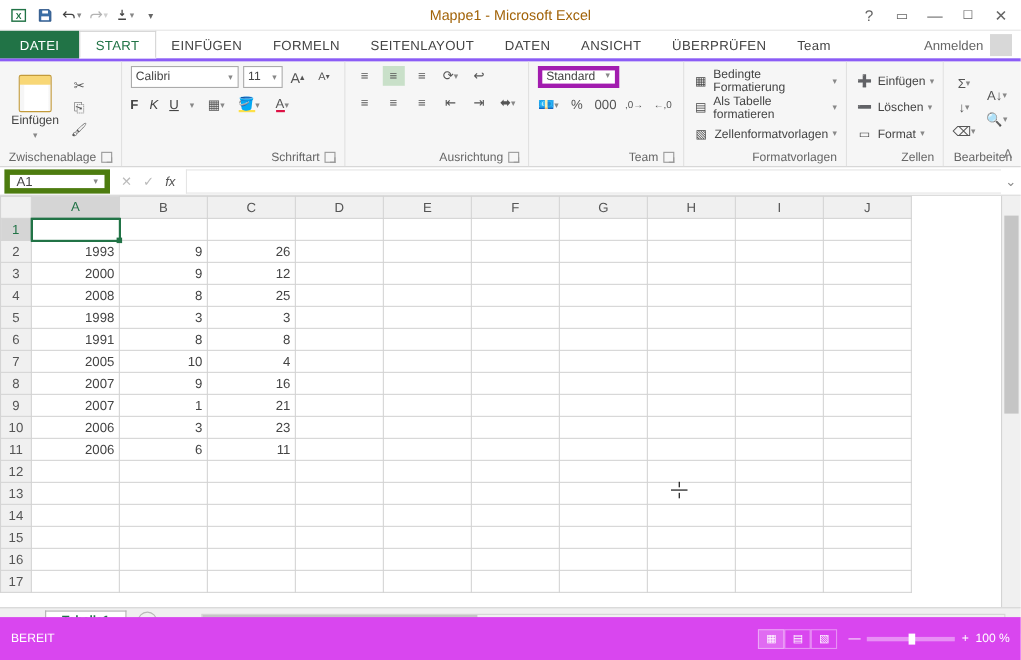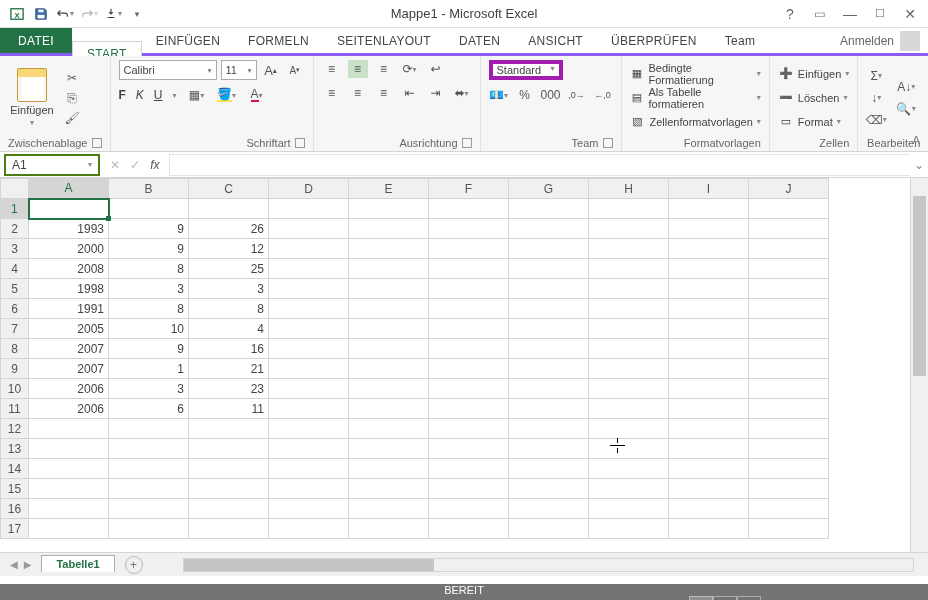--- a/index.html
+++ b/index.html
@@ -1,46 +1,46 @@
 <!DOCTYPE html>
 <html><head>
 <meta charset="utf-8">
 <style>
 * { margin:0; padding:0; box-sizing:border-box; font-family:"Segoe UI",Tahoma,sans-serif; }
 body { width:928px; height:600px; background:#fff; overflow:hidden; font-size:12px; color:#444; position:relative; }
 .titlebar { height:28px; background:#fff; display:flex; align-items:center; border-bottom:1px solid #e1e1e1; }
 .qat { display:flex; align-items:center; gap:2px; padding-left:6px; }
 .qat-btn { width:22px; height:22px; display:flex; align-items:center; justify-content:center; color:#555; }
 .qat-btn svg { width:14px; height:14px; }
-.title { flex:1; text-align:center; font-size:13px; color:#404040; }
+.title { flex:1; text-align:center; font-size:13px; color:#a16207; }
 .winctrl { display:flex; align-items:center; gap:10px; padding-right:8px; color:#666; }
 .winctrl span { width:20px; text-align:center; font-size:14px; }
 .tabs { height:28px; background:#fff; display:flex; align-items:stretch; border-bottom:3px solid #8b5cf6; }
 .tab { padding:0 14px; display:flex; align-items:center; font-size:12px; color:#444; text-transform:uppercase; letter-spacing:0.3px; }
 .tab.file { background:#217346; color:#fff; padding:0 18px; }
-.tab.active { background:#fff; border:1px solid #d4d4d4; border-bottom:1px solid #fff; color:#217346; position:relative; top:13px; }
+.tab.active { background:#fff; border:1px solid #d4d4d4; border-bottom:1px solid #fff; color:#217346; position:relative; top:0; }
 .signin { margin-left:auto; padding:0 8px; display:flex; align-items:center; gap:6px; color:#666; }
 .signin .avatar { width:20px; height:20px; background:#d8d8d8; }
 .ribbon { height:96px; background:#f6f6f6; border-bottom:1px solid #d4d4d4; display:flex; position:relative; }
 .ribbon .collapse { position:absolute; right:8px; bottom:4px; color:#777; font-size:11px; }
 .group { border-right:1px solid #e1e1e1; padding:4px 8px 2px 8px; display:flex; flex-direction:column; }
 .group-body { flex:1; display:flex; gap:6px; }
 .group-label { text-align:center; font-size:11px; color:#666; padding-top:2px; display:flex; align-items:center; justify-content:flex-end; gap:4px; }
 .group-label .dlg { width:10px; height:10px; border:1px solid #999; display:inline-block; position:relative; }
 .group-label .dlg::after { content:""; position:absolute; right:-1px; bottom:-1px; width:4px; height:4px; border-right:1px solid #999; border-bottom:1px solid #999; }
 .bigbtn { display:flex; flex-direction:column; align-items:center; justify-content:center; width:48px; gap:2px; font-size:11px; color:#444; }
 .stack { display:flex; flex-direction:column; gap:2px; justify-content:center; }
 .smbtn { width:20px; height:18px; display:flex; align-items:center; justify-content:center; color:#555; }
 .fontname { width:98px; height:20px; border:1px solid #ababab; background:#fff; display:flex; align-items:center; padding:0 4px; font-size:11px; justify-content:space-between;gap:44px; }
 .fontsz { width:36px; height:20px; border:1px solid #ababab; background:#fff; display:flex; align-items:center; padding:0 4px; font-size:11px; justify-content:space-between; }
 .row { display:flex; align-items:center; gap:4px; }
 .fmt-combo { width:74px; height:20px; border:4px solid #a21caf; background:#fff; display:flex; padding:0 4px; font-size:11px; justify-content:space-between; }
 .txtbtn { font-size:11px; color:#444; display:flex; align-items:center; gap:4px; height:20px; }
 .fx-bar { height:26px; display:flex; align-items:center; border-bottom:1px solid #d4d4d4; background:#fff; }
-.name-box { width:96px; height:22px; border:2px solid #4d7c0f; margin-left:4px; display:flex; align-items:center; padding:0 6px; font-size:12px; justify-content:space-between; }
+.name-box { width:96px; height:22px; border:5px solid #4d7c0f; margin-left:4px; display:flex; align-items:center; padding:0 6px; font-size:12px; justify-content:space-between; }
 .fx-icons { display:flex; align-items:center; gap:10px; padding:0 10px; color:#bbb; }
 .fx-input { flex:1; height:22px; border:1px solid #e5e5e5; border-right:none; }
 .fx-expand { width:18px; color:#888; text-align:center; }
 .grid-area { position:absolute; top:178px; left:0; right:0; bottom:48px; display:flex; }
 .grid { flex:1; overflow:hidden; position:relative; }
 table { border-collapse:collapse; table-layout:fixed; }
 th,td { border:1px solid #d4d4d4; font-size:12px; font-weight:normal; }
 thead th { background:#f0f0f0; height:20px; color:#555; text-align:center; }
 tbody th { background:#f0f0f0; width:28px; color:#555; text-align:center; height:20px; }
 tbody td { height:20px; padding:0 4px; text-align:right; }
@@ -50,21 +50,21 @@
 .cell-sel { outline:2px solid #217346; outline-offset:-1px; background:#fff; position:relative; }
 .cell-sel::after { content:""; position:absolute; right:-3px; bottom:-3px; width:5px; height:5px; background:#217346; }
 .vscroll { width:18px; background:#f0f0f0; border-left:1px solid #d4d4d4; position:relative; }
 .vscroll .thumb { position:absolute; top:18px; left:2px; right:2px; height:180px; background:#c5c5c5; }
 .sheet-tabs { position:absolute; left:0; right:0; bottom:24px; height:24px; display:flex; align-items:center; background:#f0f0f0; border-top:1px solid #d4d4d4; }
 .sheet-nav { display:flex; gap:6px; padding:0 10px; color:#999; font-size:10px; }
 .sheet-tab { background:#fff; border:1px solid #aeaeae; border-bottom:none; padding:2px 14px; font-size:11px; font-weight:bold; color:#217346; position:relative; top:-1px; }
 .sheet-add { width:18px; height:18px; border:1px solid #b8b8b8; border-radius:50%; display:flex; align-items:center; justify-content:center; margin-left:10px; font-size:12px; color:#777; }
 .hscroll { flex:1; margin:0 14px 0 40px; height:14px; background:#f0f0f0; border:1px solid #d4d4d4; position:relative; }
 .hscroll .thumb { position:absolute; left:0; top:0; bottom:0; width:250px; background:#c5c5c5; }
-.status { position:absolute; left:0; right:0; bottom:0; height:16px; background:#737373; color:#fff; display:flex; align-items:center; font-size:11px; padding:0 10px;flex-direction:column; }
+.status { position:absolute; left:0; right:0; bottom:0; height:39px; background:#d946ef; color:#fff; display:flex; align-items:center; font-size:11px; padding:0 10px; }
 .status .right { margin-left:auto; display:flex; align-items:center; gap:10px; }
 .view-btns { display:flex; gap:0; }
 .view-btns span { width:24px; height:18px; border:1px solid rgba(255,255,255,0.4); display:flex; align-items:center; justify-content:center; font-size:10px; }
 .zoom { display:flex; align-items:center; gap:6px; }
 .zoom-track { width:80px; height:4px; background:rgba(255,255,255,0.4); position:relative; }
 .zoom-track .zthumb { position:absolute; left:38px; top:-3px; width:6px; height:10px; background:#fff; }
 .dd { font-size:8px; color:#888; }
 .icn { display:inline-flex; width:16px; height:16px; align-items:center; justify-content:center; }
 .paste-ic { width:30px; height:34px; background:linear-gradient(#f8d776,#f8d776) 0 0/100% 8px no-repeat,linear-gradient(#fff,#fff) 4px 8px/22px 24px no-repeat; border:1px solid #c39b3b; border-radius:2px; }
 .cursor { position:absolute; left:610px; top:438px; width:15px; height:15px; pointer-events:none; z-index:20; }

